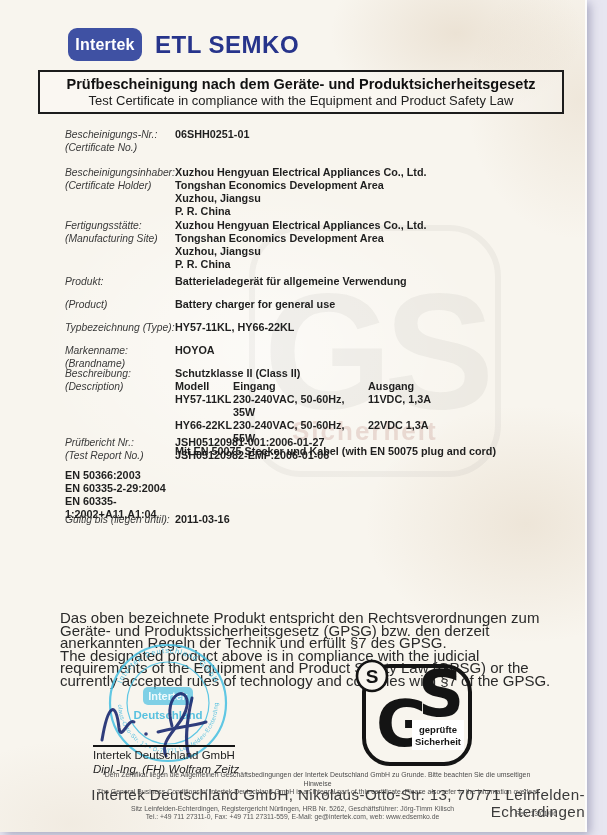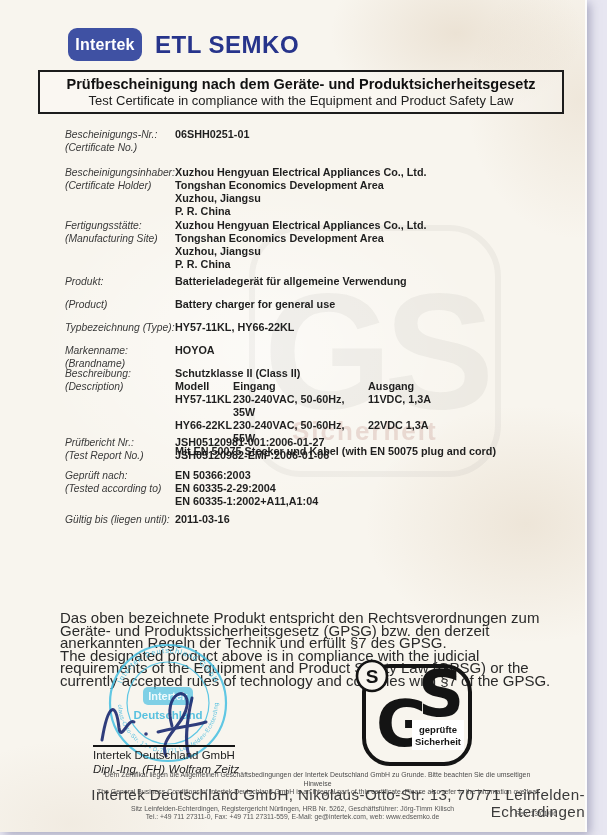--- a/index.html
+++ b/index.html
@@ -176,24 +176,20 @@
         <div>Prüfbericht Nr.:</div>
         <div>(Test Report No.)</div>
       </div>
       <div class="val">
         <div>JSH05120981-001:2006-01-27</div>
         <div>JSH05120982-EMF:2006-01-06</div>
       </div>
     </div>
 
     <div class="row" style="top:469px">
-      <div class="lbl">
-        <div>Geprüft nach:</div>
-        <div>(Tested according to)</div>
-      </div>
       <div class="val">
         <div>EN 50366:2003</div>
         <div>EN 60335-2-29:2004</div>
         <div>EN 60335-1:2002+A11,A1:04</div>
       </div>
     </div>
 
     <div class="row" style="top:513px">
       <div class="lbl">
         <div>Gültig bis (liegen until):</div>

